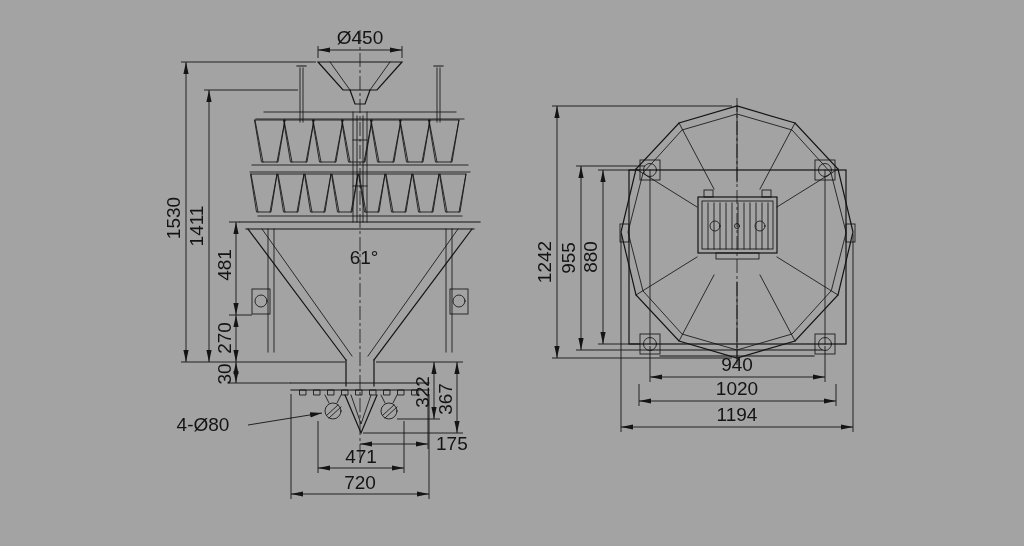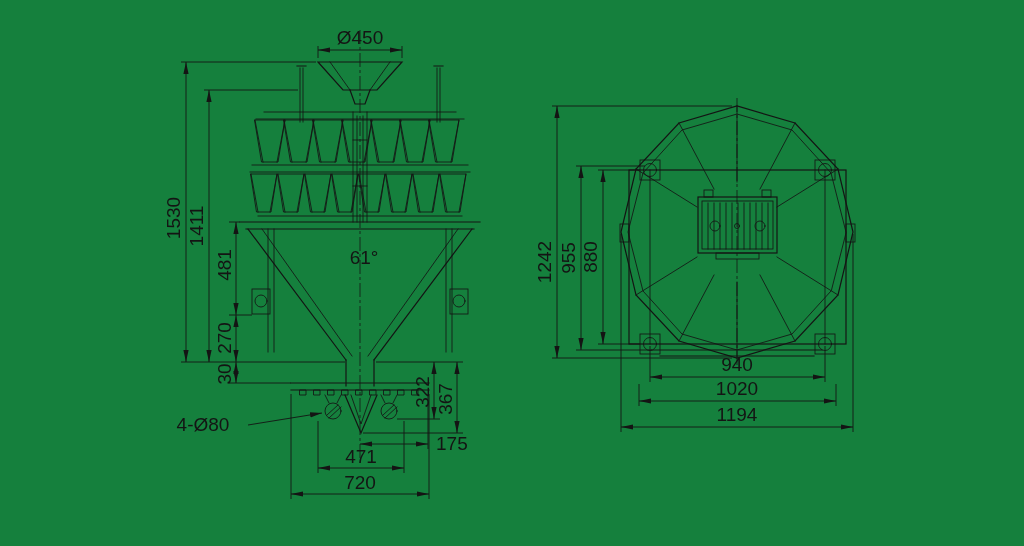--- a/index.html
+++ b/index.html
@@ -1,16 +1,16 @@
 <!DOCTYPE html>
 <html><head>
 <meta charset="utf-8">
 <style>
   html,body{margin:0;padding:0;background:#ffffff;}
-  .stage{position:relative;width:1024px;height:546px;background:#15803d;overflow:hidden;text-align:right;}
+  .stage{position:relative;width:1024px;height:546px;background:#a3a3a3;overflow:hidden;text-align:right;}
   svg{display:block;}
   .ol{stroke:#141414;stroke-width:1.2;fill:none;stroke-linecap:square;}
   .tl{stroke:#141414;stroke-width:0.85;fill:none;stroke-linecap:square;}
   .ext{stroke:#141414;stroke-width:0.9;fill:none;}
   .cl{stroke:#141414;stroke-width:0.8;fill:none;stroke-dasharray:14 3 3 3;}
   .dim{stroke:#141414;stroke-width:0.9;fill:none;marker-start:url(#arrS);marker-end:url(#arrE);}
   .ldr{stroke:#141414;stroke-width:0.9;fill:none;marker-end:url(#arrE);}
   .dimtxt{font-family:"Liberation Sans", sans-serif;font-size:19px;fill:#141414;}
 </style>
 </head>

